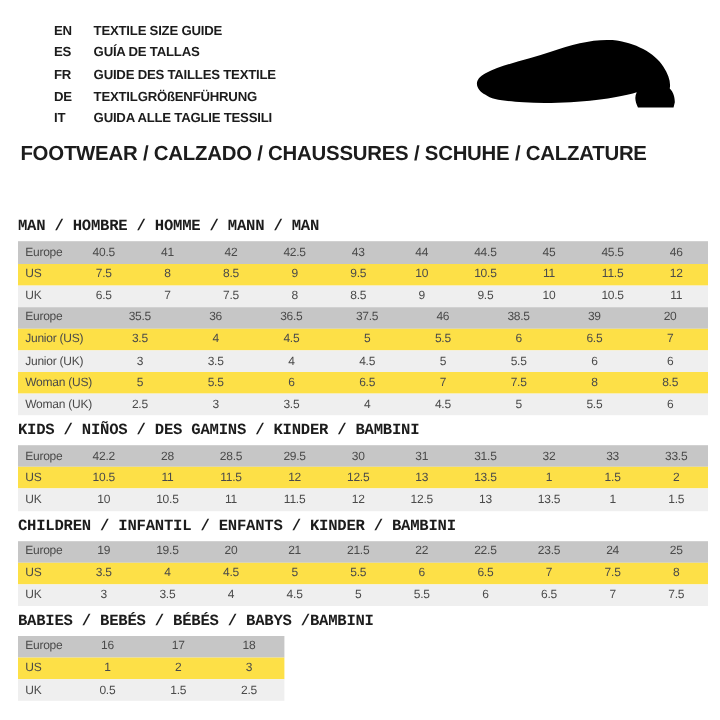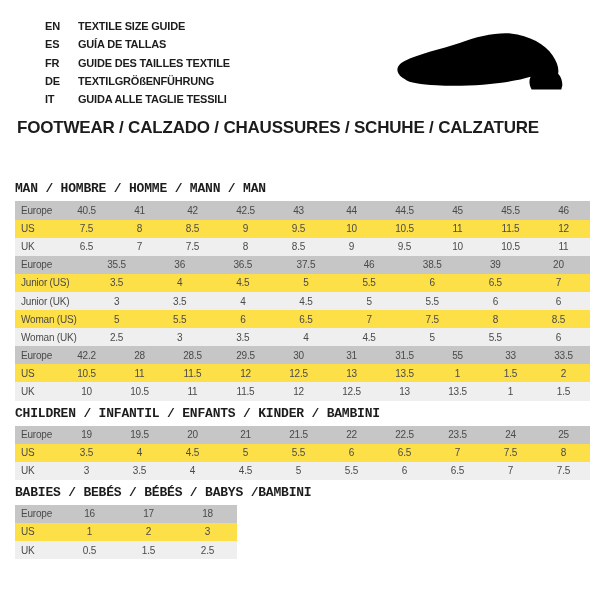--- a/index.html
+++ b/index.html
@@ -173,31 +173,32 @@
             <div class="t-cell">3.5</div>
             <div class="t-cell">4</div>
             <div class="t-cell">4.5</div>
             <div class="t-cell">5</div>
             <div class="t-cell">5.5</div>
             <div class="t-cell">6</div>
           </div>
         </div>
       </div>
       <div class="section">
+        <div class="section-title">KIDS / NIÑOS / DES GAMINS / KINDER / BAMBINI</div>
         <div class="size-table">
           <div class="t-row row-head">
             <div class="t-label">Europe</div>
             <div class="t-cell">42.2</div>
             <div class="t-cell">28</div>
             <div class="t-cell">28.5</div>
             <div class="t-cell">29.5</div>
             <div class="t-cell">30</div>
             <div class="t-cell">31</div>
             <div class="t-cell">31.5</div>
-            <div class="t-cell">55</div>
+            <div class="t-cell">32</div>
             <div class="t-cell">33</div>
             <div class="t-cell">33.5</div>
           </div>
           <div class="t-row row-plain">
             <div class="t-label">US</div>
             <div class="t-cell">10.5</div>
             <div class="t-cell">11</div>
             <div class="t-cell">11.5</div>
             <div class="t-cell">12</div>
             <div class="t-cell">12.5</div>

